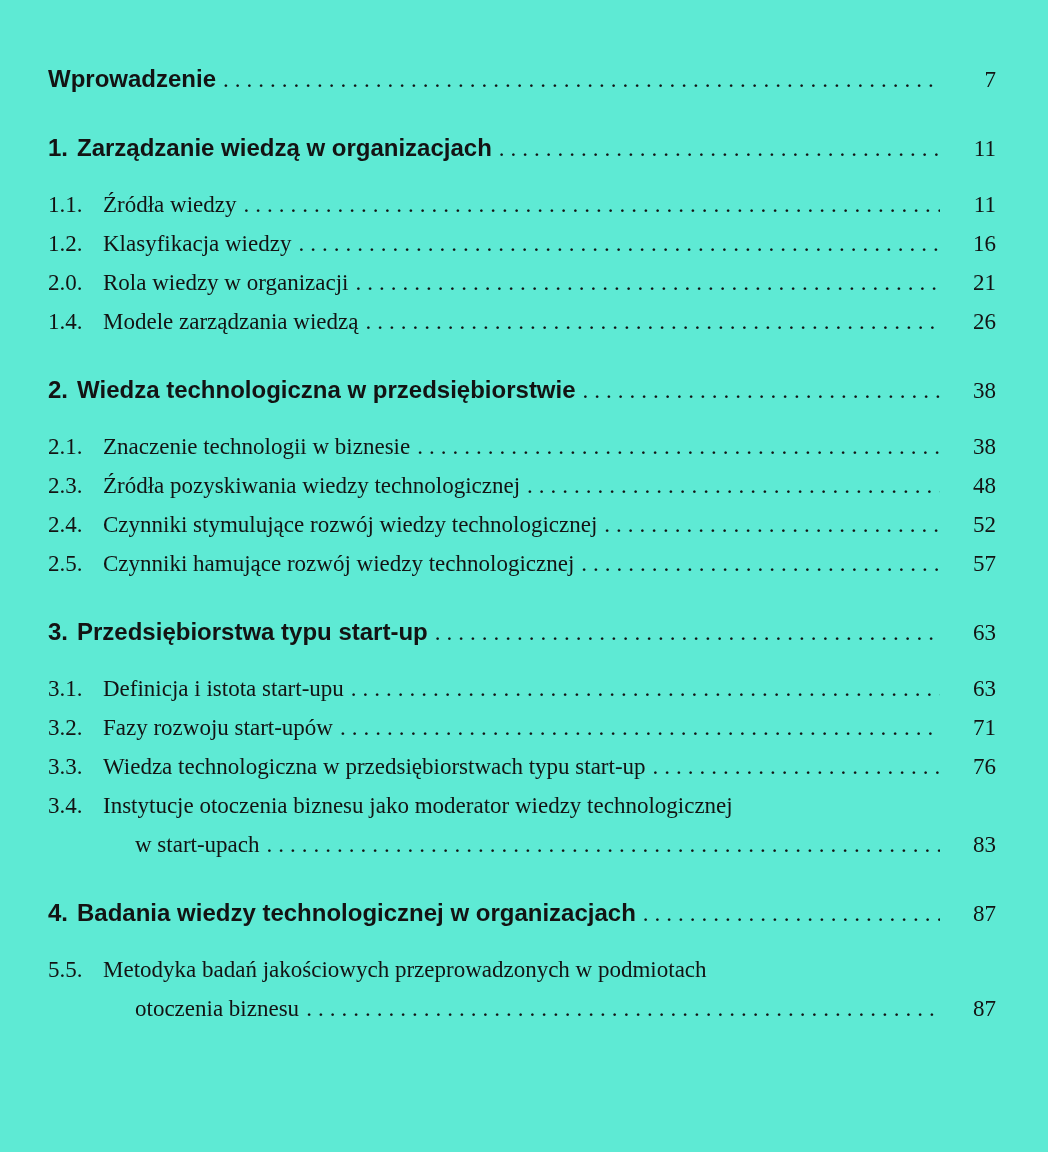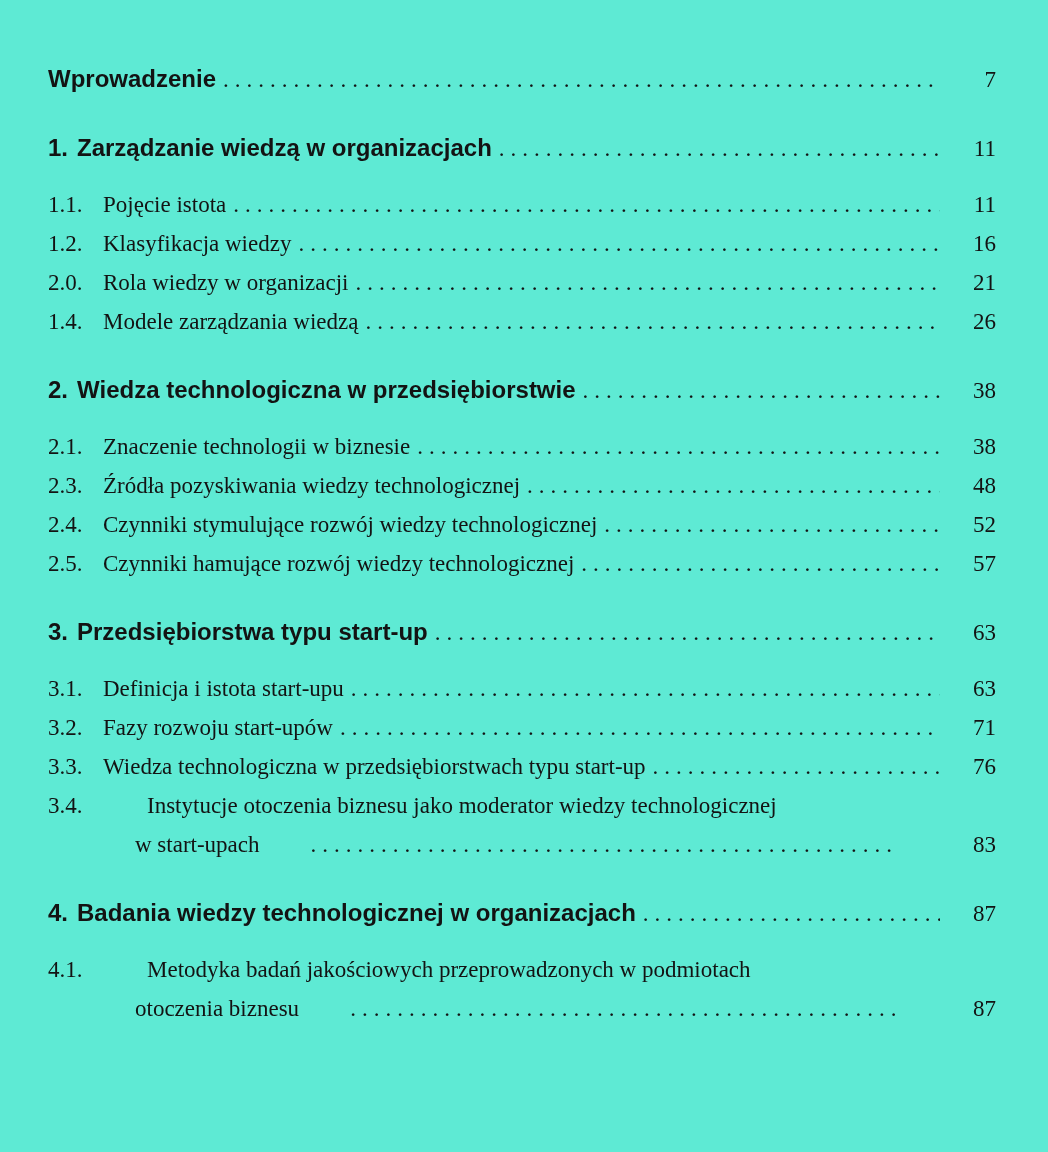--- a/index.html
+++ b/index.html
@@ -60,21 +60,20 @@
     text-align: right;
     font-family: "Liberation Serif", "DejaVu Serif", serif;
     font-weight: normal;
     font-size: 23px;
   }
   
   .twoline .line1, .twoline .line2 {
     display: flex;
     align-items: baseline;
     line-height: 39px;
-    gap: 44px;
   }
   .twoline .line2 .cont { flex: 0 0 auto; margin-left: 87px; }
 </style>
 </head>
 <body>
 
 <div class="page">
 
   <div class="row intro">
     <span class="title">Wprowadzenie</span>
@@ -83,21 +82,21 @@
   </div>
 
   <div class="row chapter">
     <span class="num">1.</span>
     <span class="title">Zarządzanie wiedzą w organizacjach</span>
     <span class="leader"></span>
     <span class="pagenum">11</span>
   </div>
   <div class="row section">
     <span class="num">1.1.</span>
-    <span class="title">Pojęcie istota</span>
+    <span class="title">Źródła wiedzy</span>
     <span class="leader"></span>
     <span class="pagenum">11</span>
   </div>
   <div class="row section">
     <span class="num">1.2.</span>
     <span class="title">Klasyfikacja wiedzy</span>
     <span class="leader"></span>
     <span class="pagenum">16</span>
   </div>
   <div class="row section">
@@ -181,21 +180,21 @@
   </div>
 
   <div class="row chapter">
     <span class="num">4.</span>
     <span class="title">Badania wiedzy technologicznej w organizacjach</span>
     <span class="leader"></span>
     <span class="pagenum">87</span>
   </div>
   <div class="twoline section" style="font-size:23px;">
     <div class="line1 row section">
-      <span class="num">4.1.</span>
+      <span class="num">5.5.</span>
       <span class="title">Metodyka badań jakościowych przeprowadzonych w podmiotach</span>
     </div>
     <div class="line2 row">
       <span class="cont">otoczenia biznesu</span>
       <span class="leader"></span>
       <span class="pagenum">87</span>
     </div>
   </div>
 
 </div>

